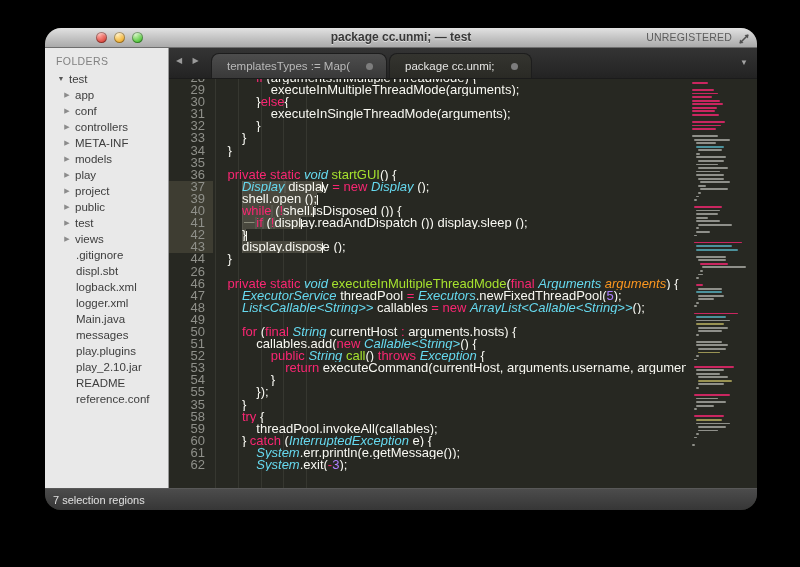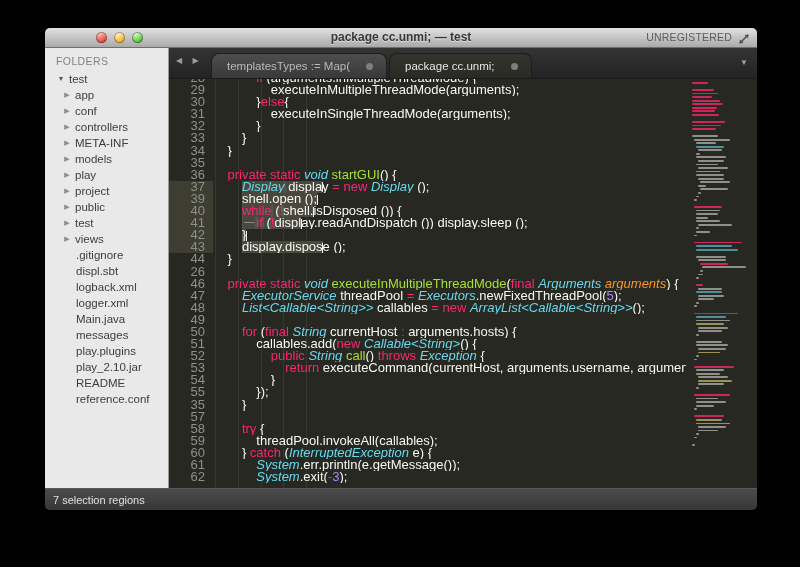--- a/index.html
+++ b/index.html
@@ -1,19 +1,19 @@
 <!DOCTYPE html>
 <html><head>
 <meta charset="utf-8">
 <style>
   html,body{margin:0;padding:0;}
   body{width:800px;height:567px;background:#000;position:relative;overflow:hidden;
        font-family:"Liberation Sans",sans-serif;}
   .window{position:absolute;left:45px;top:28px;width:712px;height:482px;
-          border-radius:5px;overflow:hidden;background:#272822;
+          border-radius:16px;overflow:hidden;background:#272822;
           box-shadow:0 14px 40px rgba(0,0,0,.85);display:flex;flex-direction:column;}
   
   .titlebar{height:19px;flex:0 0 19px;position:relative;
             background:linear-gradient(#e2e2e2,#c2c2c2 55%,#aaaaaa);
             border-bottom:1px solid #6e6e6e;}
   .lights{position:absolute;left:51px;top:4px;display:flex;gap:7px;}
   .light{width:11px;height:11px;border-radius:50%;box-shadow:inset 0 0 0 1px rgba(0,0,0,.35),inset 0 2px 2px rgba(255,255,255,.5);}
   .light.red{background:radial-gradient(circle at 35% 30%,#ffa59d,#e2544b 60%,#b9352c);}
   .light.yellow{background:radial-gradient(circle at 35% 30%,#ffeab0,#f3b73f 60%,#cf8f27);}
   .light.green{background:radial-gradient(circle at 35% 30%,#c9f0b4,#5ecd47 60%,#2f9e28);}
@@ -236,21 +236,20 @@
             <div class="cl"><span class="gut">47</span><span class="txt"><span class="">        </span><span class="t">ExecutorService</span><span class=""> threadPool </span><span class="k">=</span><span class=""> </span><span class="t">Executors</span><span class="">.newFixedThreadPool(</span><span class="n">5</span><span class="">);</span></span></div>
             <div class="cl"><span class="gut">48</span><span class="txt"><span class="">        </span><span class="t">List&lt;Callable&lt;String&gt;&gt;</span><span class=""> callables </span><span class="k">=</span><span class=""> </span><span class="k">new</span><span class=""> </span><span class="t">ArrayList&lt;Callable&lt;String&gt;&gt;</span><span class="">();</span></span></div>
             <div class="cl"><span class="gut">49</span><span class="txt"></span></div>
             <div class="cl"><span class="gut">50</span><span class="txt"><span class="">        </span><span class="k">for</span><span class=""> (</span><span class="k">final</span><span class=""> </span><span class="t">String</span><span class=""> currentHost </span><span class="k">:</span><span class=""> arguments.hosts) {</span></span></div>
             <div class="cl"><span class="gut">51</span><span class="txt"><span class="">            callables.add(</span><span class="k">new</span><span class=""> </span><span class="t">Callable&lt;String&gt;</span><span class="">() {</span></span></div>
             <div class="cl"><span class="gut">52</span><span class="txt"><span class="">                </span><span class="k">public</span><span class=""> </span><span class="t">String</span><span class=""> </span><span class="f">call</span><span class="">() </span><span class="k">throws</span><span class=""> </span><span class="t">Exception</span><span class=""> {</span></span></div>
             <div class="cl"><span class="gut">53</span><span class="txt"><span class="">                    </span><span class="k">return</span><span class=""> executeCommand(currentHost, arguments.username, arguments.pass</span></span></div>
             <div class="cl"><span class="gut">54</span><span class="txt"><span class="">                }</span></span></div>
             <div class="cl"><span class="gut">55</span><span class="txt"><span class="">            });</span></span></div>
             <div class="cl"><span class="gut">35</span><span class="txt"><span class="">        }</span></span></div>
-            <div class="cl"><span class="gut">57</span><span class="txt"></span></div>
             <div class="cl"><span class="gut">58</span><span class="txt"><span class="">        </span><span class="k">try</span><span class=""> {</span></span></div>
             <div class="cl"><span class="gut">59</span><span class="txt"><span class="">            threadPool.invokeAll(callables);</span></span></div>
             <div class="cl"><span class="gut">60</span><span class="txt"><span class="">        } </span><span class="k">catch</span><span class=""> (</span><span class="t">InterruptedException</span><span class=""> e) {</span></span></div>
             <div class="cl"><span class="gut">61</span><span class="txt"><span class="">            </span><span class="t">System</span><span class="">.err.println(e.getMessage());</span></span></div>
             <div class="cl"><span class="gut">62</span><span class="txt"><span class="">            </span><span class="t">System</span><span class="">.exit(</span><span class="k">-</span><span class="n">3</span><span class="">);</span></span></div>
           </div>
         <div class="minimap" id="minimap">
             <div class="mrow" style="margin-left: 2px; width: 16px; background: rgba(249, 38, 114, 0.78);"></div>
             <div class="mrow" style="margin-left: 0px; width: 0px; background: transparent;"></div>
             <div class="mrow" style="margin-left: 2px; width: 22px; background: rgba(249, 38, 114, 0.78);"></div>

